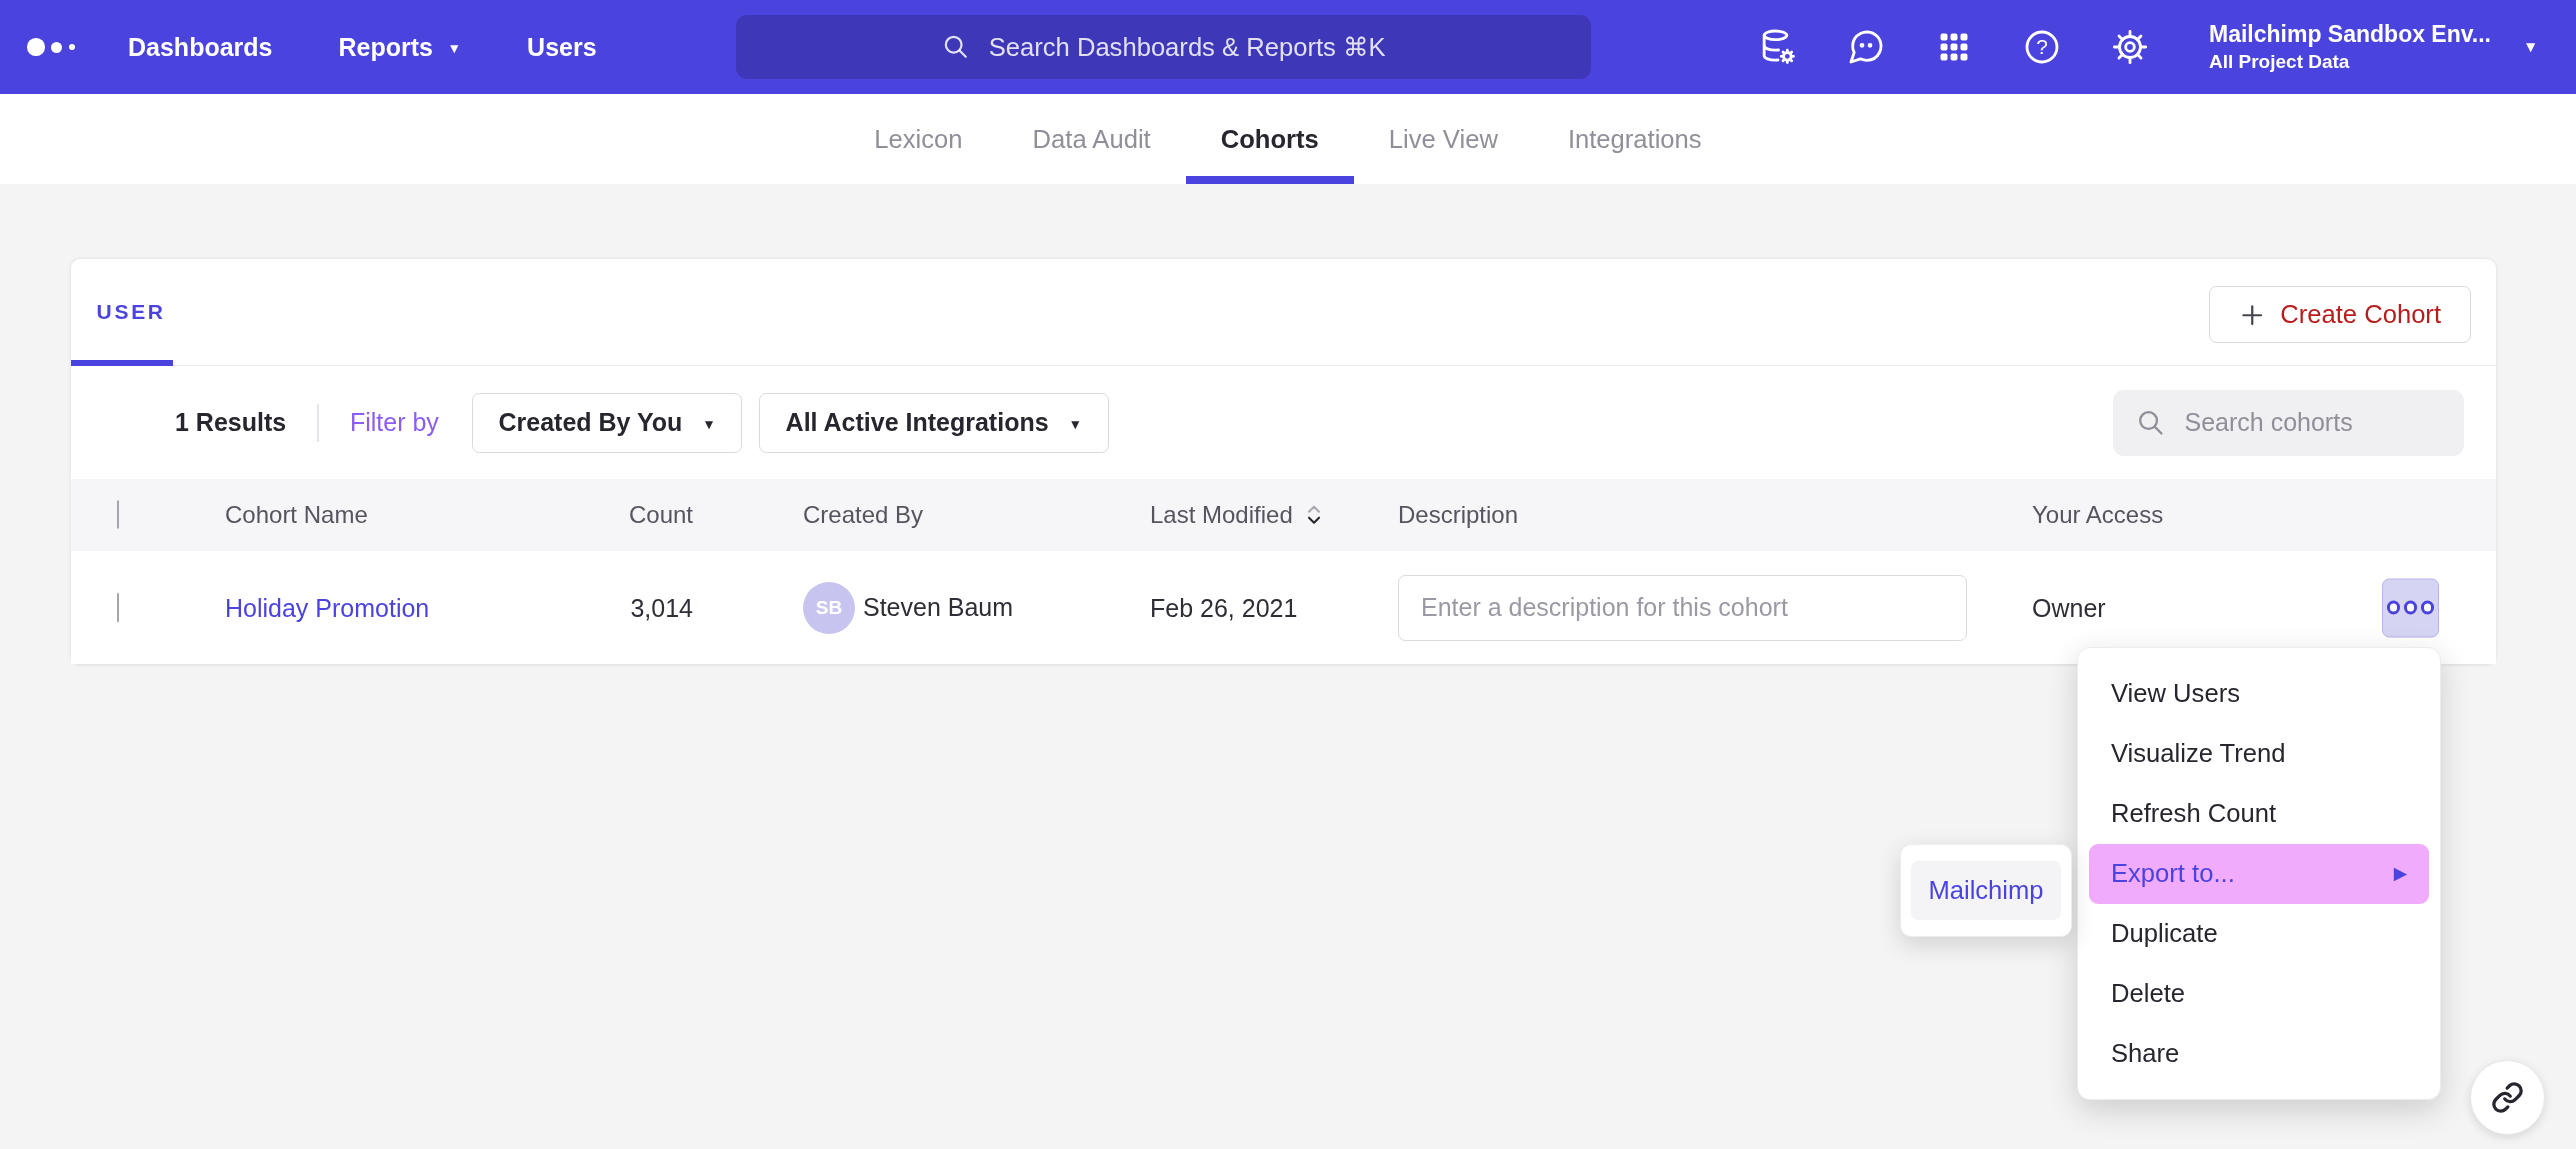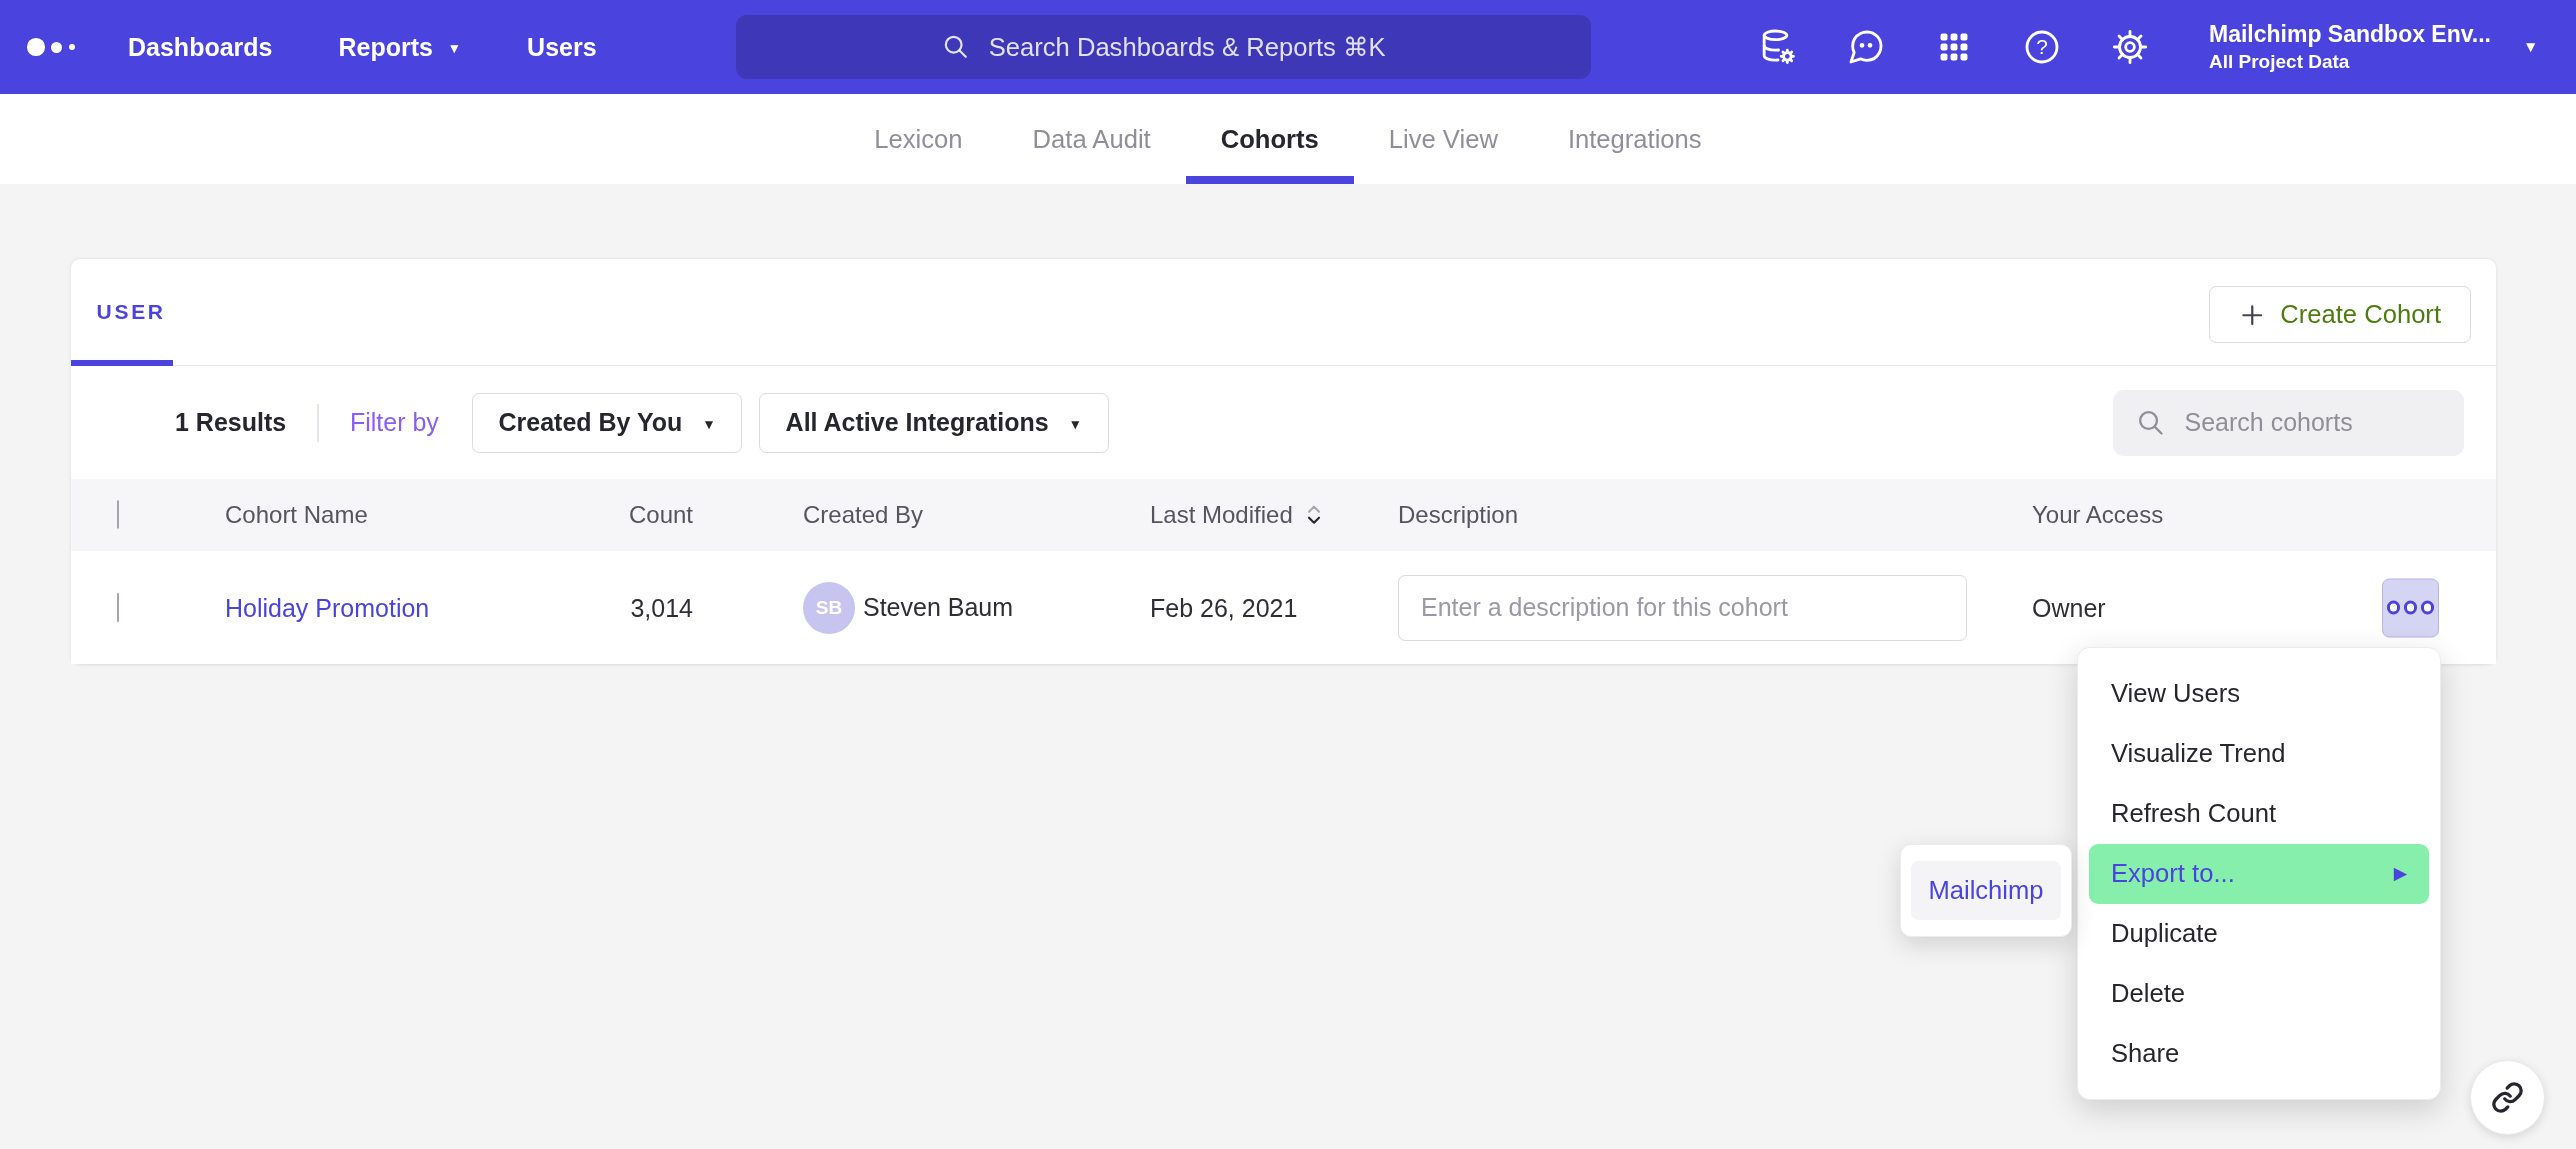--- a/index.html
+++ b/index.html
@@ -32,21 +32,21 @@
   .subnav-tab.active::after{content:"";position:absolute;left:0;right:0;bottom:0;height:8.2px;background:#4b43dd;}
 
   
   .card{position:absolute;left:71px;top:259px;width:2425px;height:405px;background:#fff;border-radius:9.1px;
     box-shadow:0 0.9px 3.7px rgba(0,0,0,0.10);}
   .card-tabs{position:relative;height:106px;border-bottom:0.9px solid #e9e9ee;}
   .user-tab{position:absolute;left:0;top:0;height:106px;display:flex;align-items:center;padding:0 27.4px 0 25.6px;
     color:#4b43dd;font-weight:700;font-size:21px;letter-spacing:2.7px;cursor:pointer;}
   .user-tab::after{content:"";position:absolute;left:0;bottom:-0.9px;width:102px;height:6.4px;background:#4b43dd;}
   .create-btn{position:absolute;right:25px;top:27.4px;height:57px;padding:0 29px;border:0.9px solid #d9d9e0;border-radius:7.3px;
-    background:#fff;display:flex;align-items:center;gap:15px;font-size:25.6px;color:#4d7c0f;font-family:inherit;cursor:pointer;}
+    background:#fff;display:flex;align-items:center;gap:15px;font-size:25.6px;color:#b91c1c;font-family:inherit;cursor:pointer;}
 
   .filter-row{position:relative;height:113px;display:flex;align-items:center;padding-left:104px;}
   .results{font-size:25px;font-weight:700;color:#26262e;}
   .vdivider{width:1.8px;height:38px;background:#e4e4ea;margin:0 31px;}
   .filter-by{font-size:25px;font-weight:400;color:#8b5cf6;margin-right:33px;}
   .dropdown-btn{height:60px;border:0.9px solid #d9d9e0;border-radius:7.3px;background:#fff;padding:0 25.6px;margin-right:16.5px;
     display:flex;align-items:center;gap:20px;font-size:25px;font-weight:600;color:#26262e;font-family:inherit;cursor:pointer;}
   .dropdown-btn .caret-sm{color:#26262e;}
   .cohort-search{margin-left:auto;margin-right:32px;width:307px;height:66px;background:#f0f0f2;border-radius:11px;
     display:flex;align-items:center;padding:0 22px;gap:16.5px;}
@@ -69,21 +69,21 @@
     font-family:inherit;box-sizing:border-box;background:#fff;}
   .desc-input::placeholder{color:#9a9aa4;}
   .dots-btn{width:55px;height:57px;background:#d6d4f3;border:0.9px solid #b6b2ea;border-radius:7.3px;display:flex;align-items:center;
     justify-content:center;gap:3.7px;cursor:pointer;}
   .dots-btn .ring{width:7.3px;height:7.3px;border:3.7px solid #4b43dd;border-radius:50%;background:#fff;box-sizing:content-box;}
 
   
   .context-menu{position:absolute;left:2077px;top:647px;width:364px;background:#fff;border:0.9px solid #ececf0;border-radius:12.8px;
     box-shadow:0 9.1px 31px rgba(0,0,0,0.16);padding:15.5px 0;box-sizing:border-box;}
   .menu-item{height:60px;display:flex;align-items:center;padding:0 33px;font-size:25.6px;color:#26262e;cursor:pointer;white-space:nowrap;}
-  .menu-item.highlighted{margin:0 11px;padding:0 22px;background:#86efac;border-radius:9.1px;color:#4b43dd;justify-content:space-between;}
+  .menu-item.highlighted{margin:0 11px;padding:0 22px;background:#f0abfc;border-radius:9.1px;color:#4b43dd;justify-content:space-between;}
   .submenu-arrow{font-size:17.4px;color:#4b43dd;}
 
   .export-submenu{position:absolute;left:1900px;top:844px;width:172px;height:93px;background:#fff;border:0.9px solid #ececf0;
     border-radius:11px;box-shadow:0 7.3px 24px rgba(0,0,0,0.14);display:flex;align-items:center;justify-content:center;box-sizing:border-box;}
   .submenu-item{width:150px;height:59px;background:#f4f4f6;border-radius:7.3px;display:flex;align-items:center;justify-content:center;
     color:#4b43dd;font-size:25.6px;cursor:pointer;}
 
   .fab{position:absolute;left:2470px;top:1060px;width:73px;height:73px;border-radius:50%;background:#fff;border:0.9px solid #e8e8ee;
     box-shadow:0 2.7px 9.1px rgba(0,0,0,0.12);display:flex;align-items:center;justify-content:center;cursor:pointer;}
 

